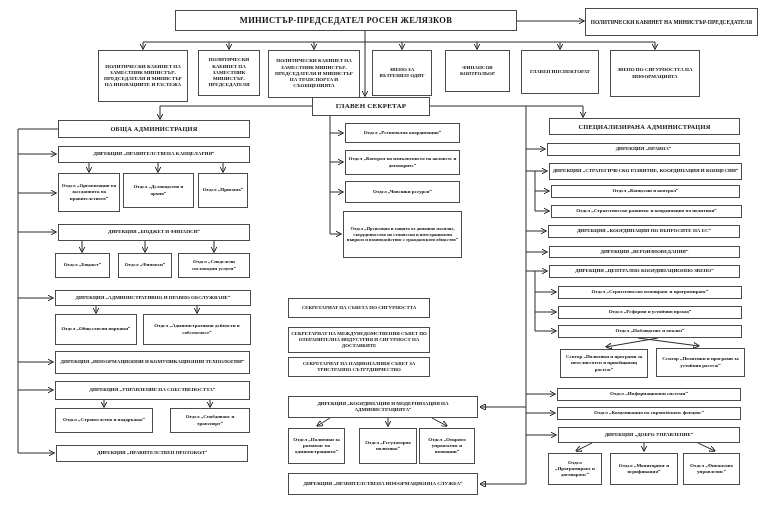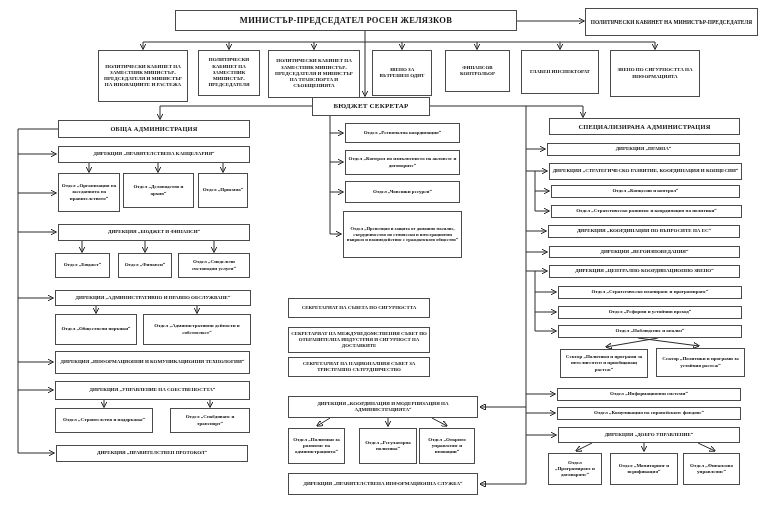--- a/index.html
+++ b/index.html
@@ -108,21 +108,21 @@
   <div class="box cab" style="left:585px;top:8px;width:173px;height:28px">ПОЛИТИЧЕСКИ КАБИНЕТ НА МИНИСТЪР-ПРЕДСЕДАТЕЛЯ</div>
 
   <div class="box" style="left:98px;top:50px;width:90px;height:52px">ПОЛИТИЧЕСКИ КАБИНЕТ НА ЗАМЕСТНИК МИНИСТЪР-ПРЕДСЕДАТЕЛЯ И МИНИСТЪР НА ИНОВАЦИИТЕ И РАСТЕЖА</div>
   <div class="box" style="left:198px;top:50px;width:62px;height:46px">ПОЛИТИЧЕСКИ КАБИНЕТ НА ЗАМЕСТНИК МИНИСТЪР-ПРЕДСЕДАТЕЛЯ</div>
   <div class="box" style="left:268px;top:50px;width:92px;height:48px">ПОЛИТИЧЕСКИ КАБИНЕТ НА ЗАМЕСТНИК МИНИСТЪР-ПРЕДСЕДАТЕЛЯ И МИНИСТЪР НА ТРАНСПОРТА И СЪОБЩЕНИЯТА</div>
   <div class="box" style="left:372px;top:50px;width:60px;height:46px">ЗВЕНО ЗА ВЪТРЕШЕН ОДИТ</div>
   <div class="box" style="left:445px;top:50px;width:65px;height:42px">ФИНАНСОВ КОНТРОЛЬОР</div>
   <div class="box" style="left:521px;top:50px;width:78px;height:44px">ГЛАВЕН ИНСПЕКТОРАТ</div>
   <div class="box" style="left:610px;top:50px;width:90px;height:47px">ЗВЕНО ПО СИГУРНОСТТА НА ИНФОРМАЦИЯТА</div>
 
-  <div class="box gs" style="left:312px;top:97px;width:118px;height:19px">БЮДЖЕТ СЕКРЕТАР</div>
+  <div class="box gs" style="left:312px;top:97px;width:118px;height:19px">ГЛАВЕН СЕКРЕТАР</div>
 
   <div class="box hdr" style="left:58px;top:120px;width:192px;height:18px">ОБЩА АДМИНИСТРАЦИЯ</div>
   <div class="box" style="left:58px;top:146px;width:192px;height:17px">ДИРЕКЦИЯ „ПРАВИТЕЛСТВЕНА КАНЦЕЛАРИЯ“</div>
   <div class="box" style="left:58px;top:173px;width:62px;height:39px">Отдел „Организация на заседанията на правителството“</div>
   <div class="box" style="left:123px;top:173px;width:71px;height:35px">Отдел „Деловодство и архив“</div>
   <div class="box" style="left:198px;top:173px;width:50px;height:35px">Отдел „Приемна“</div>
   <div class="box" style="left:58px;top:224px;width:192px;height:17px">ДИРЕКЦИЯ „БЮДЖЕТ И ФИНАНСИ“</div>
   <div class="box" style="left:55px;top:253px;width:55px;height:25px">Отдел „Бюджет“</div>
   <div class="box" style="left:118px;top:253px;width:54px;height:25px">Отдел „Финанси“</div>
   <div class="box" style="left:178px;top:253px;width:72px;height:25px">Отдел „Споделени счетоводни услуги“</div>

